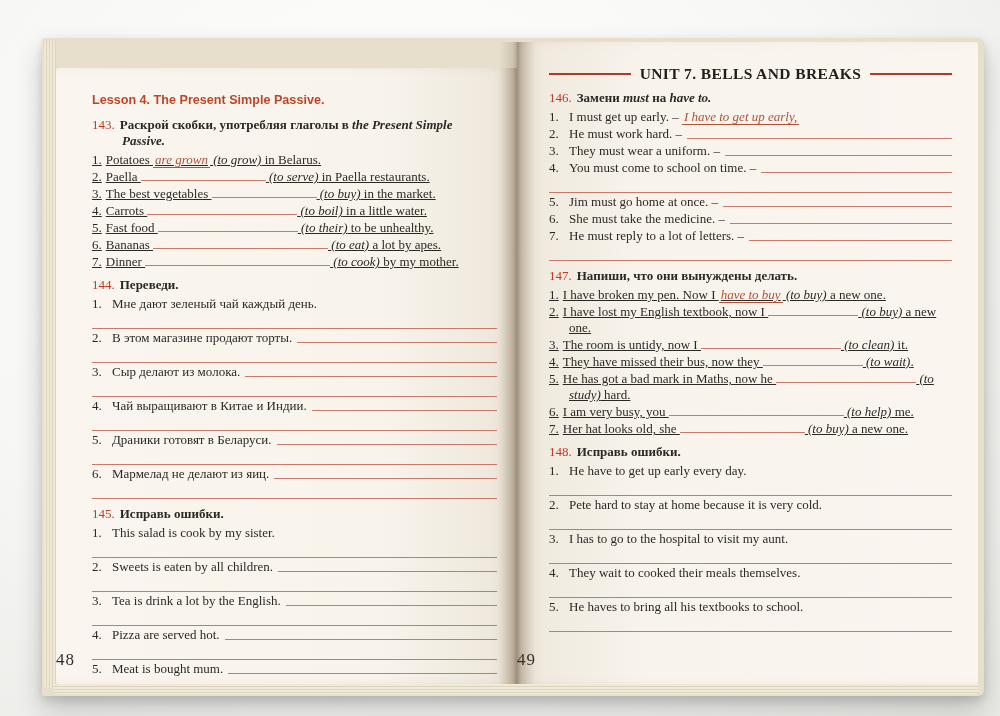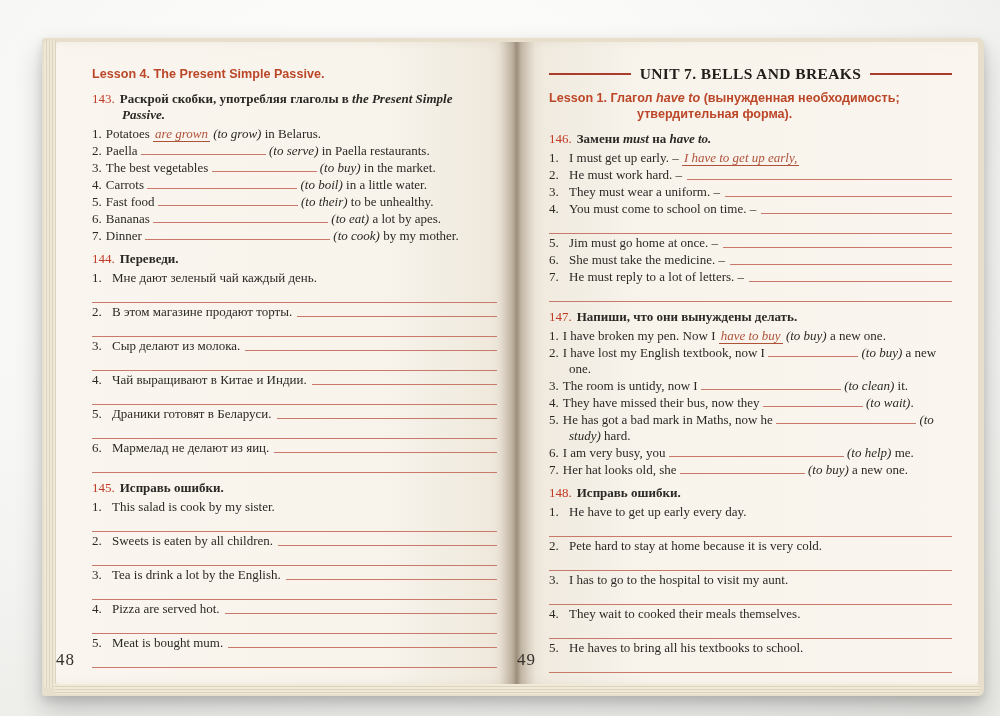--- a/index.html
+++ b/index.html
@@ -38,20 +38,21 @@
   }
   .pages{
     position:absolute;left:14px;top:4px;right:6px;bottom:12px;
     display:flex;
   }
   .page{position:relative;flex:1 1 50%;overflow:hidden;}
   .page.left{
     background:linear-gradient(to right,#faf6ef 0%,#f8f4ec 70%,#efe9dd 94%,#e4dccd 100%);
     border-radius:2px 0 0 2px;
     box-shadow:inset -14px 0 18px -12px rgba(110,85,55,.45);
+    margin-top:26px;
   }
   .page.right{
     background:linear-gradient(to left,#faf6ef 0%,#f8f4ec 72%,#f0eadf 94%,#e6ded0 100%);
     border-radius:0 2px 2px 0;
     box-shadow:inset 14px 0 18px -12px rgba(110,85,55,.38);
   }
   .spine{
     position:absolute;left:50%;top:0;bottom:0;width:36px;transform:translateX(-50%);
     background:linear-gradient(to right,rgba(80,60,35,0) 0%,rgba(80,60,35,.16) 38%,rgba(60,40,20,.30) 50%,rgba(80,60,35,.14) 62%,rgba(80,60,35,0) 100%);
     pointer-events:none;
@@ -79,21 +80,21 @@
 
   .ex-header{
     margin:7px 0 3px 0;padding-left:30px;text-indent:-30px;
     font-weight:bold;line-height:16px;
   }
   .ex-num{color:var(--red-num);font-weight:normal;margin-right:5px;}
   .bd{font-weight:bold;}
   .it{font-style:italic;}
 
   .item{margin:0 0 1px 0;}
-  .item.flow{padding-left:20px;text-indent:-20px;}
+  .item.flow{padding-left:20px;text-indent:-20px;text-decoration:underline;}
   .item.flow .num{margin-right:4px;}
   .item.flexrow{display:flex;align-items:flex-end;}
   .item.flexrow .num{flex:0 0 20px;}
   .item.flexrow .itext{flex:0 0 auto;white-space:nowrap;}
 
   .blank{
     display:inline-block;height:11px;
     border-bottom:1px solid var(--line);
   }
   .tail{
@@ -200,24 +201,20 @@
         </div>
       <div class="page-number">48</div>
     </div>
     <div class="page right">
       <div class="content">
           <div class="unit-header">
             <span class="unit-rule"></span>
             <span class="unit-title">UNIT 7. BELLS AND BREAKS</span>
             <span class="unit-rule"></span>
           </div>
-          <div class="lesson-header">
-            <div><span class="bd">Lesson 1. Глагол </span><span class="bd it">have to</span><span class="bd"> (вынужденная необходимость;</span></div>
-            <div class="lh-indent"><span class="bd">утвердительная форма).</span></div>
-          </div>
           <div class="ex-header"><span class="ex-num">146.</span><span class="bd">Замени </span><span class="bd it">must</span><span class="bd"> на </span><span class="bd it">have to.</span></div>
           <div class="item flexrow">
             <span class="num">1.</span>
             <span class="itext"><span>I must get up early. – </span><span class="answer">I have to get up early,</span></span>
           </div>
           <div class="item flexrow">
             <span class="num">2.</span>
             <span class="itext"><span>He must work hard. –</span></span>
             <span class="tail"></span>
           </div>

